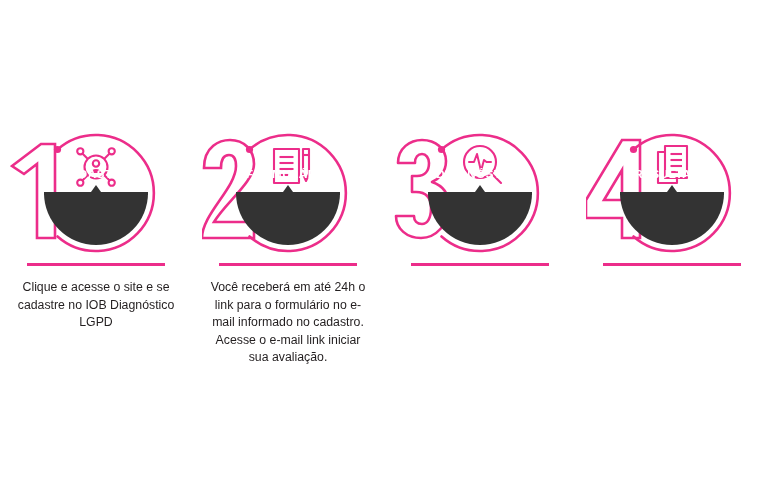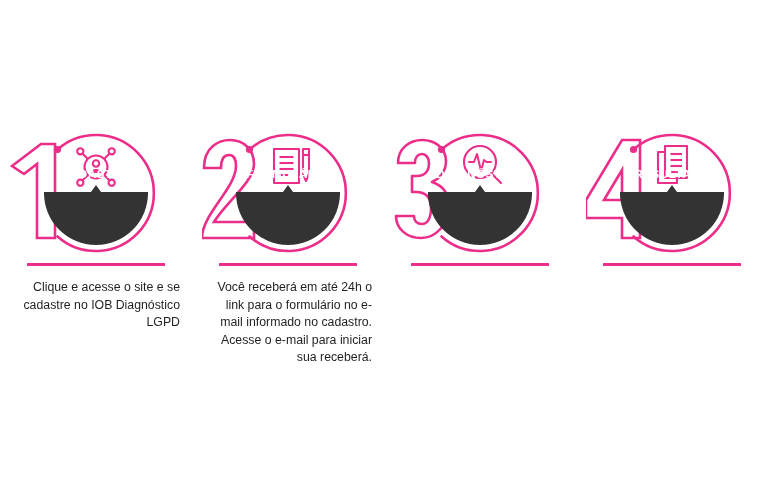--- a/index.html
+++ b/index.html
@@ -67,21 +67,21 @@
   }
   .rule {
     width: 138px;
     height: 3px;
     background: #EC2D8A;
     margin-top: 7px;
   }
   .caption {
     margin-top: 13px;
     width: 168px;
-    text-align: right;
+    text-align: center;
     font-size: 12.3px;
     line-height: 17.5px;
     color: #231f20;
     font-family: "Liberation Sans", sans-serif;
   }
 </style>
 </head>
 <body>
 
 <div class="stage">
@@ -161,21 +161,21 @@
             <line x1="77.5" y1="45" x2="87" y2="45"></line>
             <path d="M 101 19 L 107 19 L 107 44 L 104 51 L 101 44 Z"></path>
             <line x1="101" y1="25" x2="107" y2="25"></line>
           </g>
         </svg>
         <div class="badge-label">
           <span>FORMULÁRIO</span>
         </div>
       </div>
       <div class="rule"></div>
-      <div class="caption">Você receberá em até 24h o link para o formulário no e-mail informado no cadastro. Acesse o e-mail para iniciar sua receberá.</div>
+      <div class="caption">Você receberá em até 24h o link para o formulário no e-mail informado no cadastro. Acesse o e-mail link iniciar sua avaliação.</div>
     </div>
 
     <div class="step">
       <div class="badge">
         <svg width="172" height="126" viewBox="0 0 172 126" xmlns="http://www.w3.org/2000/svg">
           <defs>
             <clipPath id="halfclip3">
                 <rect x="0" y="63" width="172" height="70"></rect>
               </clipPath>
           </defs>

